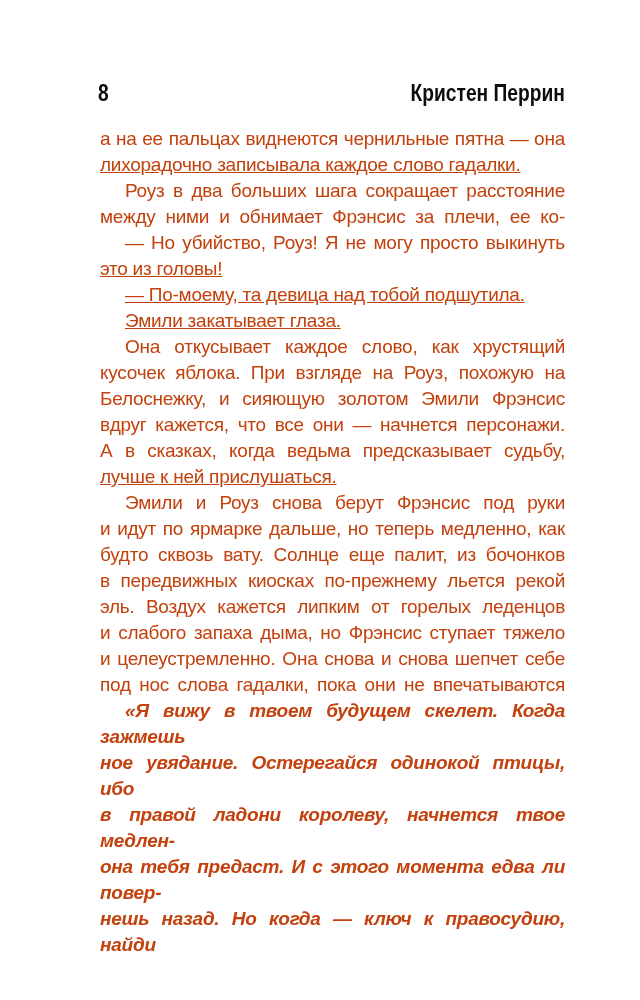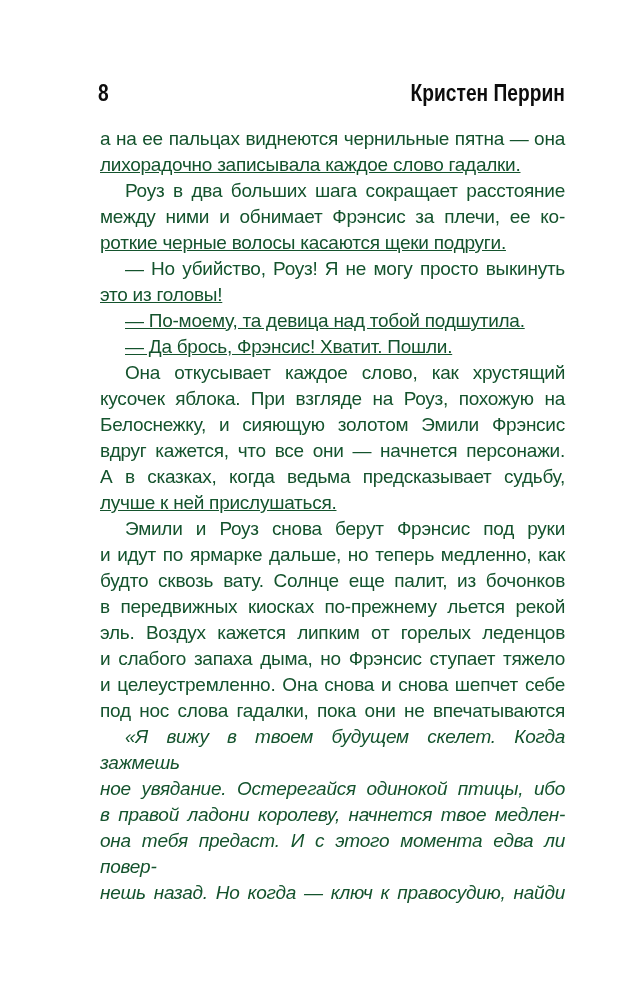--- a/index.html
+++ b/index.html
@@ -45,57 +45,56 @@
     position: absolute;
     top: 126px;
     left: 100px;
     width: 465px;
     font-size: 19px;
     line-height: 26px;
     letter-spacing: -0.25px;
     color: #1c1c1c;
   }
   .paragraph { margin: 0; }
-  .paragraph.italic .line { font-style: italic; }
+  .paragraph.italic .line { font-style: italic; font-weight: bold; }
   .line {
     text-align: justify;
     text-align-last: justify;
     min-height: 26px;
   }
   .line.last { text-align-last: left; text-decoration: underline; }
   .line.indent { text-indent: 25px; }
 </style>
 </head>
 <body>
 
 <div class="page" style="background: rgb(255, 255, 255);">
   <header class="running-header" style="color: rgb(13, 13, 13);">
     <span class="pagenum">8</span>
     <span class="author">Кристен Перрин</span>
   </header>
 
-  <main class="body-text" id="text-root" style="color: #14532d;">
+  <main class="body-text" id="text-root" style="color: #c2410c;">
       <div class="paragraph">
         <div class="line">а на ее пальцах виднеются чернильные пятна — она</div>
         <div class="line last">лихорадочно записывала каждое слово гадалки.</div>
       </div>
       <div class="paragraph">
         <div class="line indent">Роуз в два больших шага сокращает расстояние</div>
         <div class="line">между ними и обнимает Фрэнсис за плечи, ее ко-</div>
-        <div class="line last">роткие черные волосы касаются щеки подруги.</div>
       </div>
       <div class="paragraph">
         <div class="line indent">— Но убийство, Роуз! Я не могу просто выкинуть</div>
         <div class="line last">это из головы!</div>
       </div>
       <div class="paragraph">
         <div class="line indent last">— По-моему, та девица над тобой подшутила.</div>
       </div>
       <div class="paragraph">
-        <div class="line indent last">— Да брось, Фрэнсис! Хватит. Пошли.</div>
+        <div class="line indent last">Эмили закатывает глаза.</div>
       </div>
       <div class="paragraph">
         <div class="line indent">Она откусывает каждое слово, как хрустящий</div>
         <div class="line">кусочек яблока. При взгляде на Роуз, похожую на</div>
         <div class="line">Белоснежку, и сияющую золотом Эмили Фрэнсис</div>
         <div class="line">вдруг кажется, что все они — начнется персонажи.</div>
         <div class="line">А в сказках, когда ведьма предсказывает судьбу,</div>
         <div class="line last">лучше к ней прислушаться.</div>
       </div>
       <div class="paragraph">

